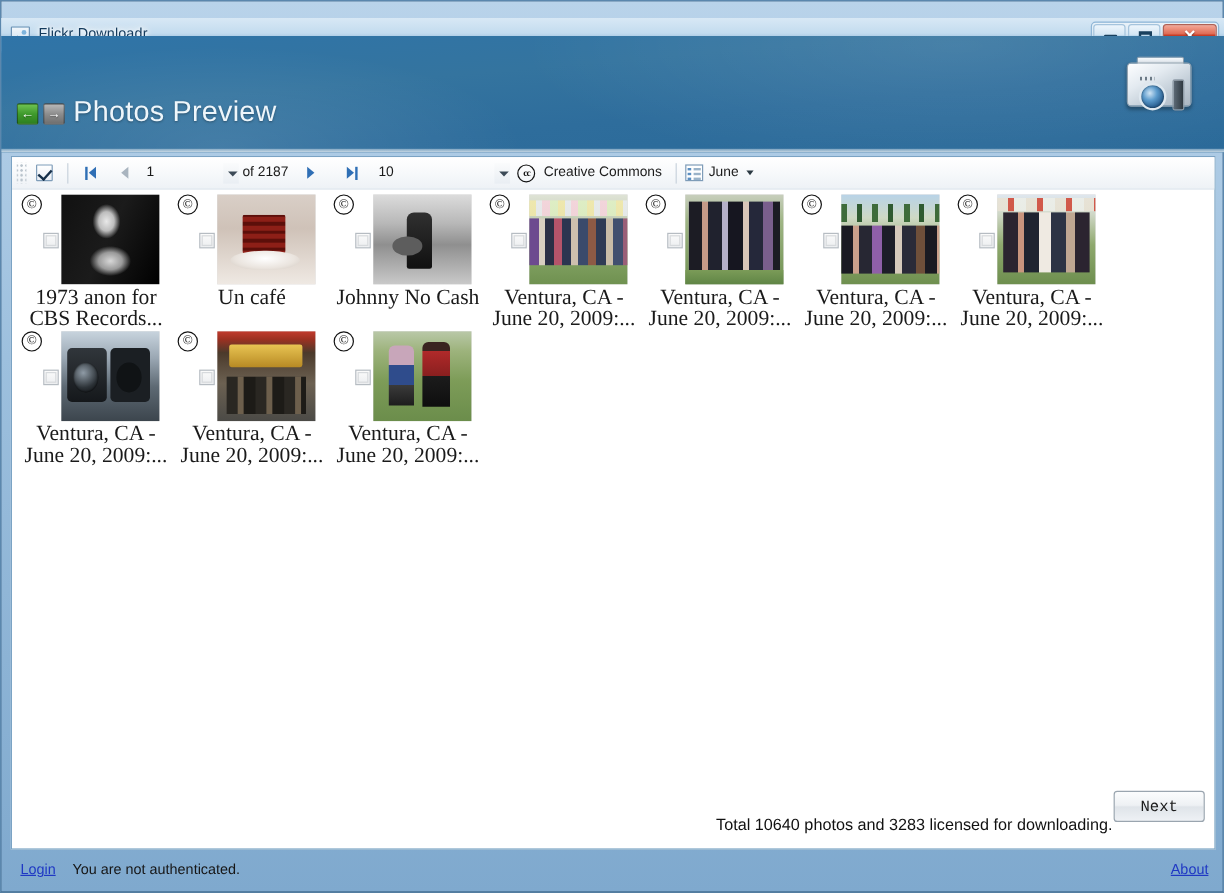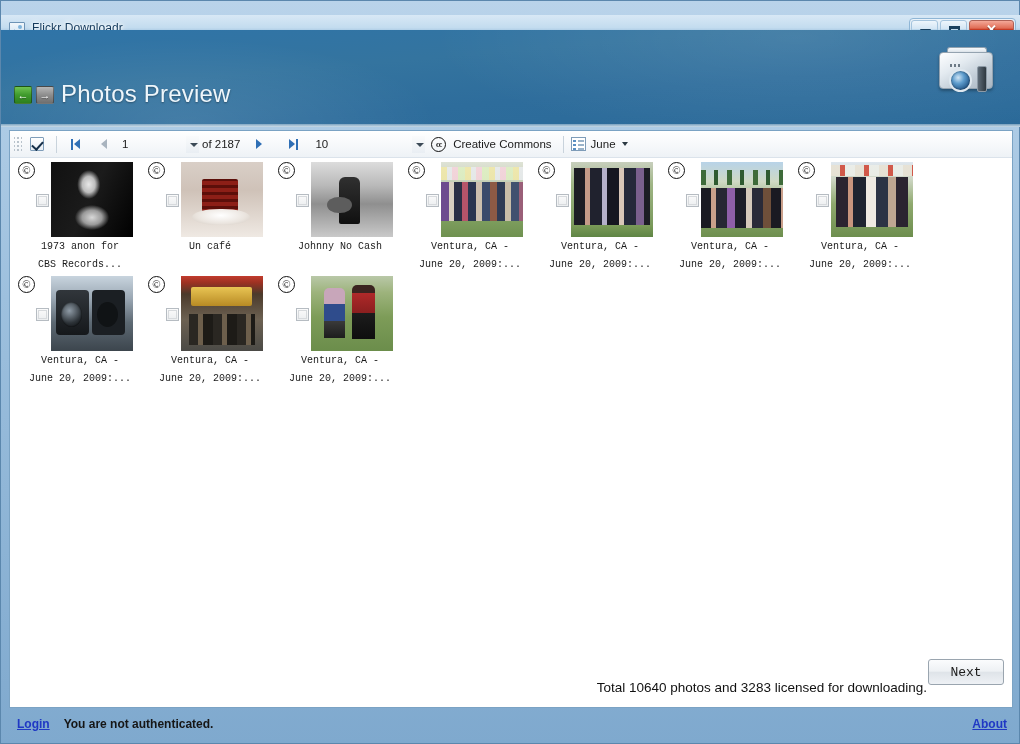--- a/index.html
+++ b/index.html
@@ -392,24 +392,24 @@
     background: #ddd;
   }
   .thumb > div {
     width: 100%; height: 100%;
   }
   .caption {
     position: absolute;
     left: 0; top: 78px;
     width: 128px;
     text-align: center;
-    font-size: 10px;
+    font-size: 18px;
     color: #1a1a1a;
     line-height: 18px;
-    font-family: Liberation Mono, monospace;
+    font-family: Liberation Serif, serif;
   }
 
   
   .art-guitar-bw {
     background:
       radial-gradient(ellipse 16px 20px at 46% 30%, #e8e8e8 0%, #bdbdbd 40%, rgba(0,0,0,0) 72%),
       radial-gradient(ellipse 22px 16px at 50% 74%, #d8d8d8 0%, #9a9a9a 45%, rgba(0,0,0,0) 78%),
       linear-gradient(115deg, #111 0%, #1b1b1b 48%, #000 100%);
   }
   .art-coffee {
@@ -635,21 +635,20 @@
   }
 
   .statusbar {
     position: absolute;
     left: 8px; bottom: 9px;
     width: 1004px; height: 20px;
     display: flex;
     align-items: center;
     font-size: 12px;
     color: #111;
-    font-weight: bold;
   }
   .link {
     color: #1f38c4;
     text-decoration: underline;
     cursor: pointer;
   }
   .status-login { margin-left: 8px; }
   .status-msg { margin-left: 14px; color: #161616; }
   .status-about { margin-left: auto; margin-right: 6px; }
 </style>

